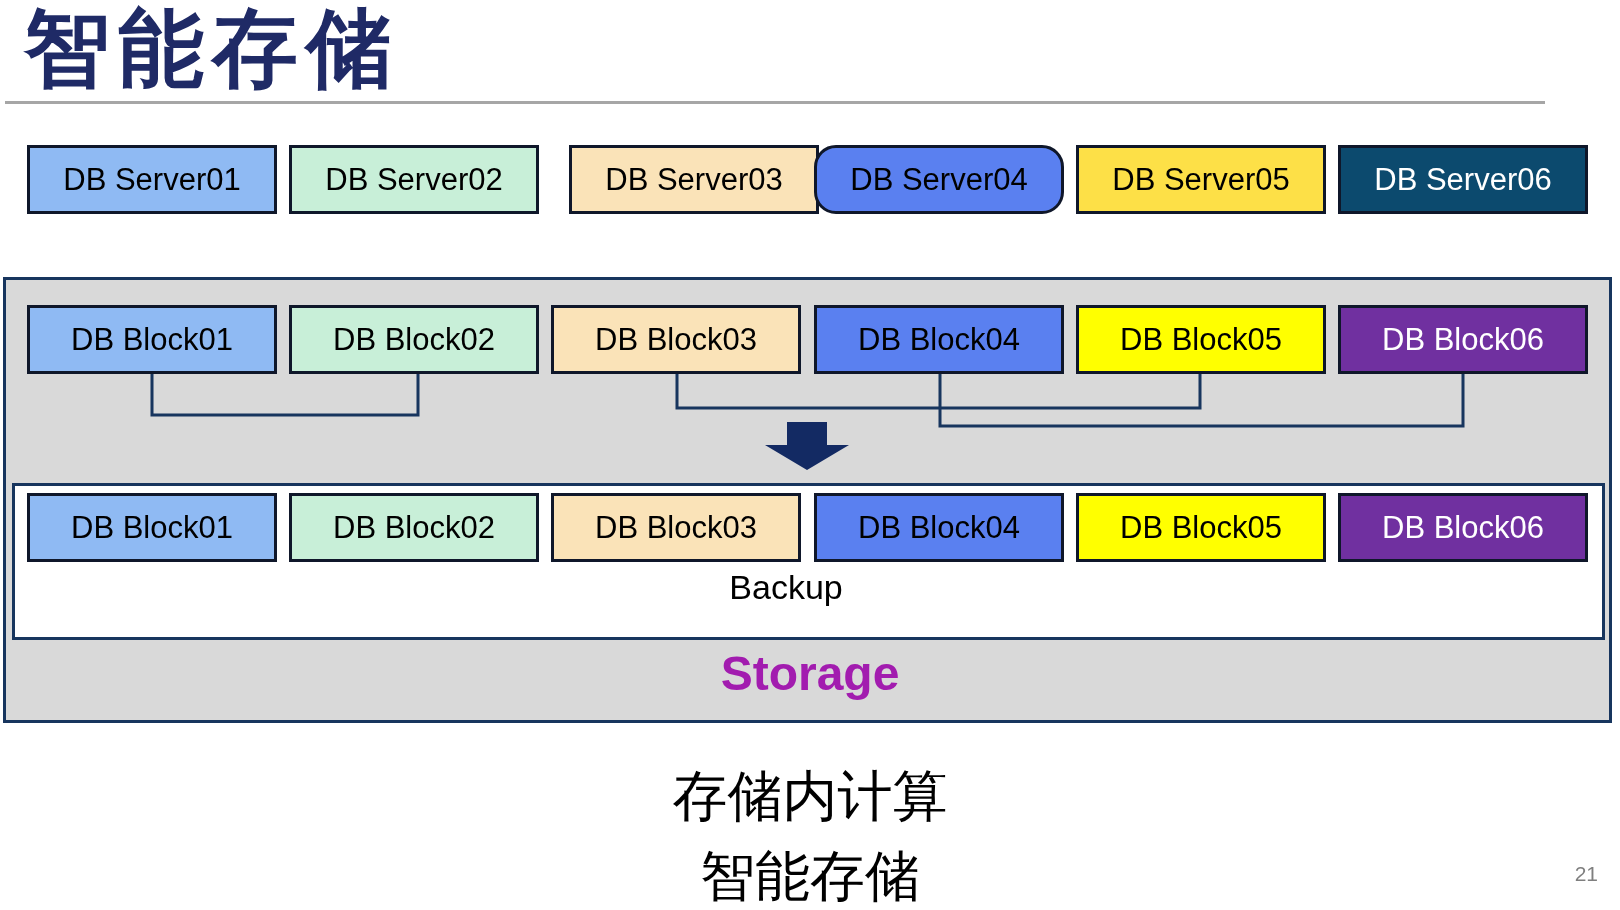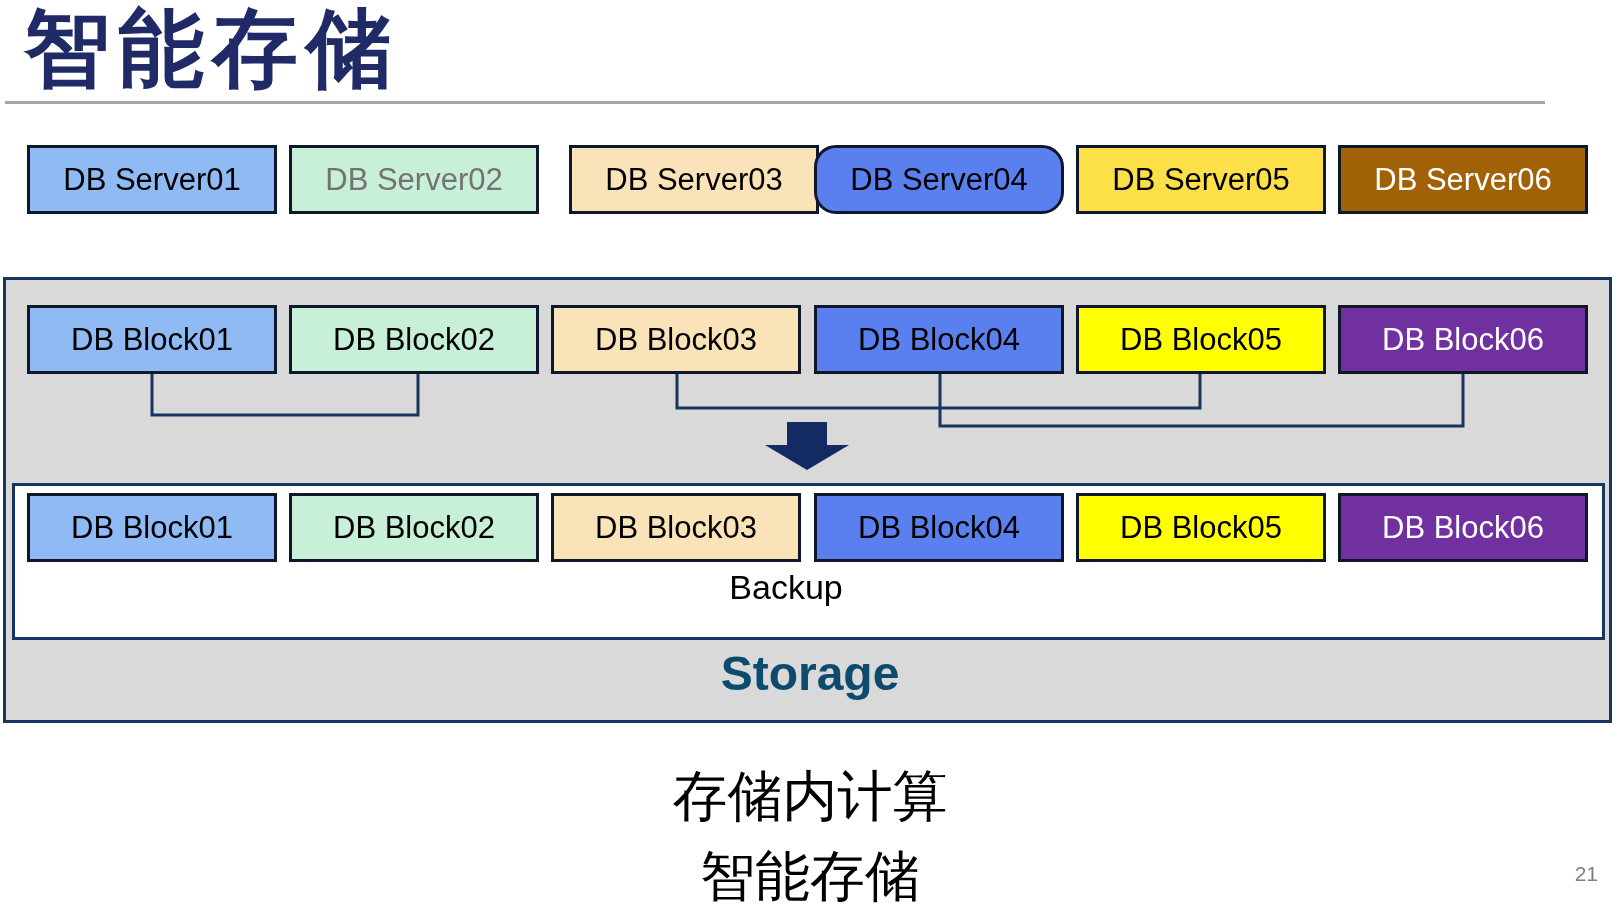--- a/index.html
+++ b/index.html
@@ -52,44 +52,44 @@
   .connector{fill:none;stroke:#17355E;stroke-width:3;}
   .arrow{fill:#132A63;stroke:none;}
 
   
   .backup-label{
     position:absolute;left:0;top:568px;width:1572px;z-index:3;
     text-align:center;font-size:34px;color:#000;
   }
   .storage-label{
     position:absolute;left:0;top:646px;width:1620px;z-index:3;
-    text-align:center;font-size:48px;font-weight:bold;color:#0c4a6e;
+    text-align:center;font-size:48px;font-weight:bold;color:#a21caf;
   }
   .caption{
     position:absolute;left:0;top:756px;width:1620px;
     text-align:center;font-size:55px;line-height:80px;color:#000;
   }
   .page-number{
     position:absolute;right:22px;bottom:24px;
     font-size:21px;color:#7F7F7F;
   }
 </style>
 </head>
 <body>
 
 <div class="slide-title">智能存储</div>
 <div class="title-divider"></div>
 
 <div class="row row-servers">
   <div class="node c1" style="background: rgb(143, 186, 243); color: rgb(0, 0, 0);">DB Server01</div>
-  <div class="node c2" style="background: rgb(200, 239, 216); color: #737373;">DB Server02</div>
+  <div class="node c2" style="background: rgb(200, 239, 216); color: #000000;">DB Server02</div>
   <div class="node c3" style="background: rgb(250, 227, 184); color: rgb(0, 0, 0); margin-left: 18px;">DB Server03</div>
   <div class="node c4" style="background: rgb(90, 128, 240); color: #000000; border-radius: 22px;">DB Server04</div>
   <div class="node c5" style="background: #fde047; color: rgb(0, 0, 0);">DB Server05</div>
-  <div class="node c6" style="background: #a16207; color: rgb(255, 255, 255);">DB Server06</div>
+  <div class="node c6" style="background: #0c4a6e; color: rgb(255, 255, 255);">DB Server06</div>
 </div>
 
 <div class="storage-container"></div>
 
 <div class="backup-box"></div>
 
 <div class="row row-blocks-src">
   <div class="node c1" style="background: rgb(143, 186, 243); color: rgb(0, 0, 0);">DB Block01</div>
   <div class="node c2" style="background: rgb(200, 239, 216); color: rgb(0, 0, 0);">DB Block02</div>
   <div class="node c3" style="background: rgb(250, 227, 184); color: rgb(0, 0, 0);">DB Block03</div>

